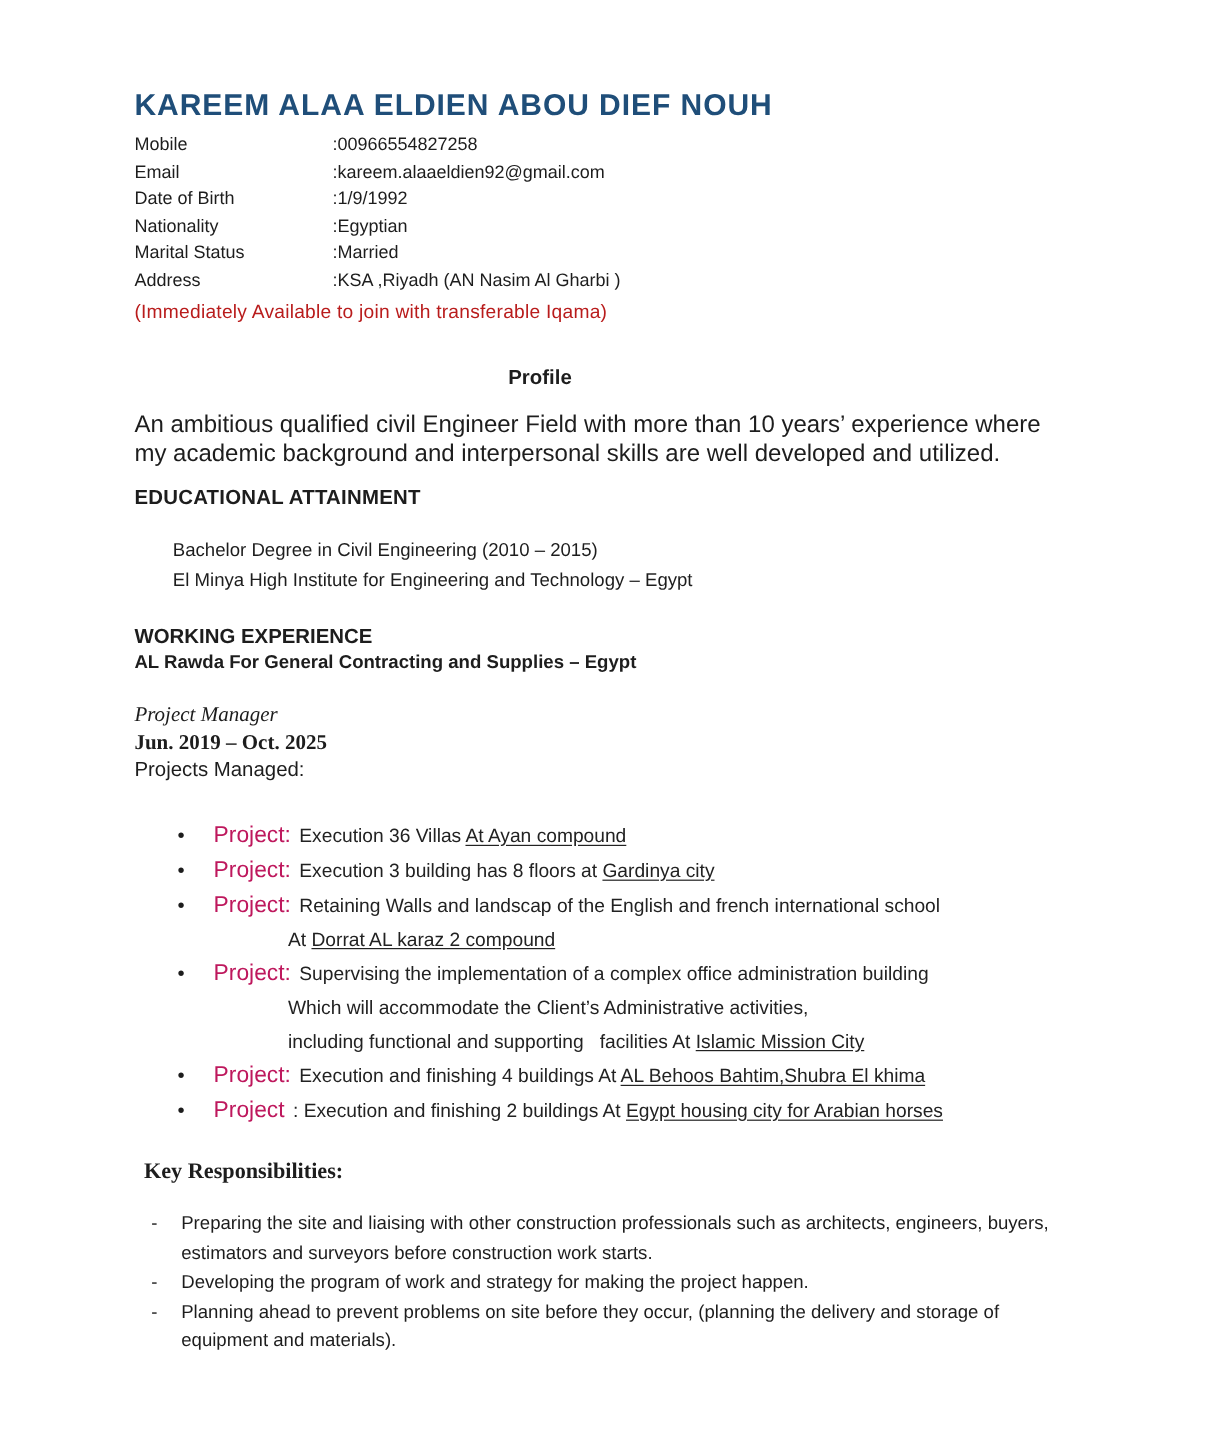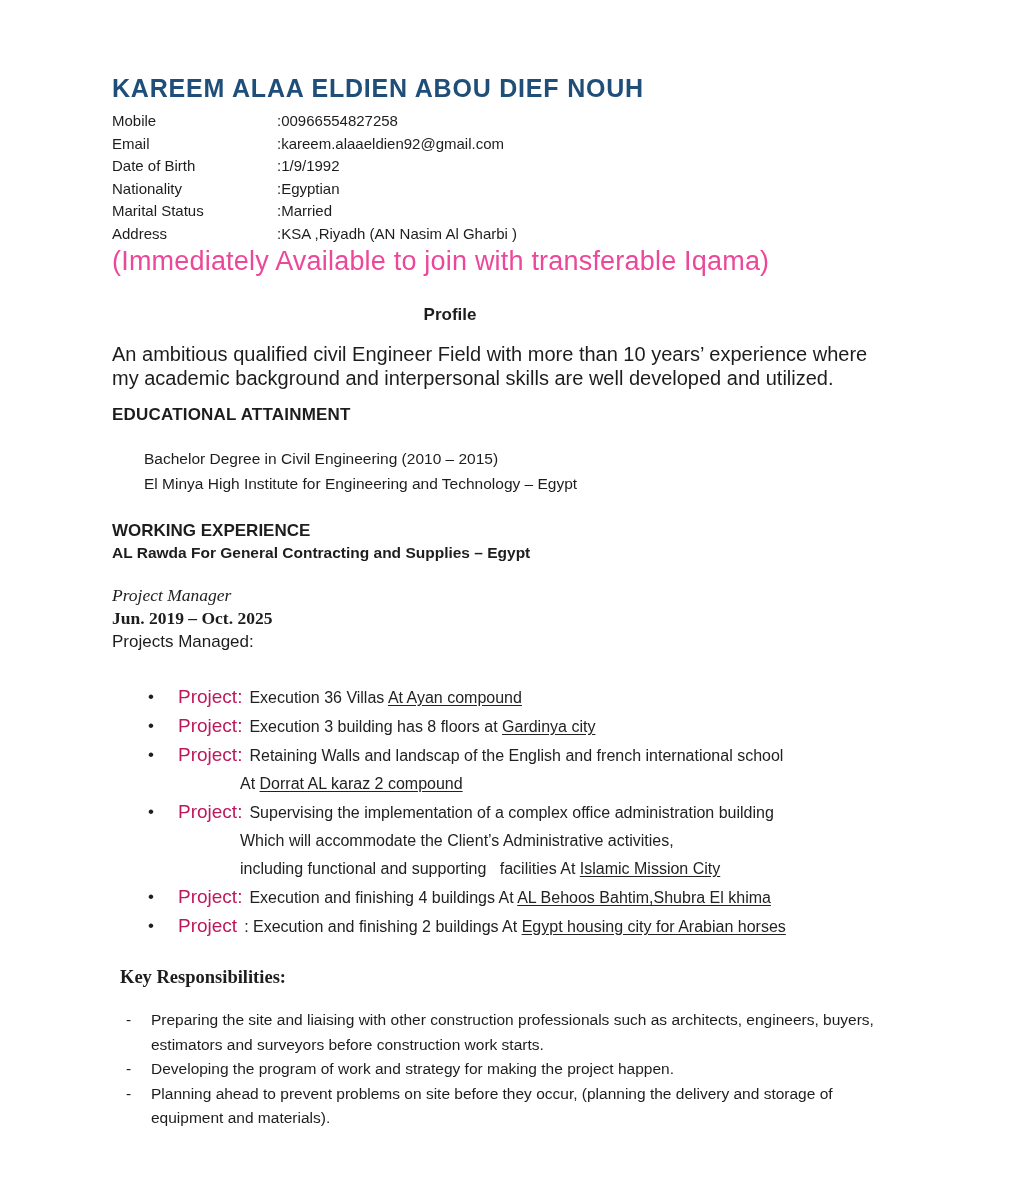--- a/index.html
+++ b/index.html
@@ -22,24 +22,24 @@
     color: #1f4e79;
     font-size: 25px;
     font-weight: 700;
     letter-spacing: 0.8px;
     line-height: 30px;
     margin: 0 0 7px 0;
   }
   .contact-row { display: flex; font-size: 15px; line-height: 22.5px; }
   .contact-label { width: 165px; flex: 0 0 165px; }
   .availability {
-    font-size: 27px;
+    font-size: 16px;
     line-height: 28px;
     margin-top: 2px;
-    color: #ec4899;
+    color: #b91c1c;
     letter-spacing: 0.2px;
   }
   .profile-wrap { max-width: 676px; text-align: center; margin-top: 29px; }
   .profile-heading { font-size: 17px; font-weight: 700; line-height: 22px; }
   .profile-text {
     font-size: 20px;
     line-height: 23.5px;
     max-width: 768px;
     margin: 17px 0 0 0;
   }

